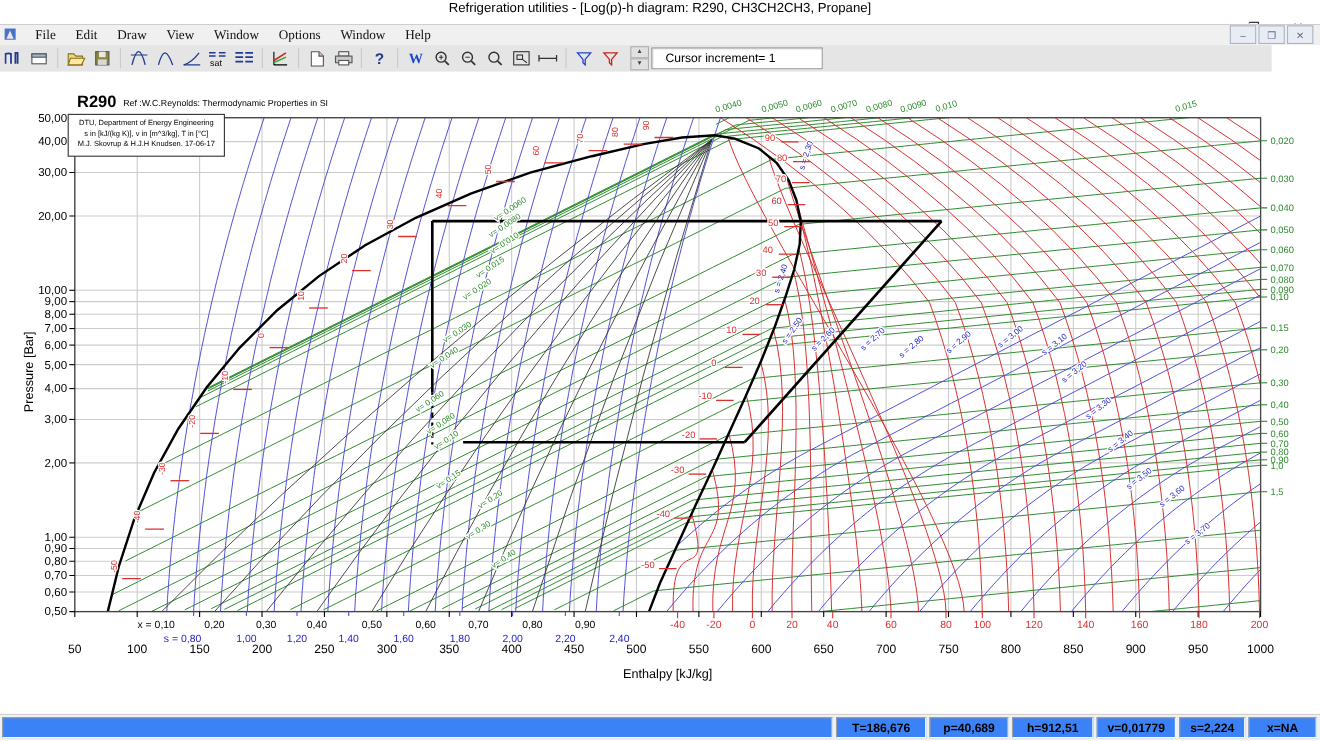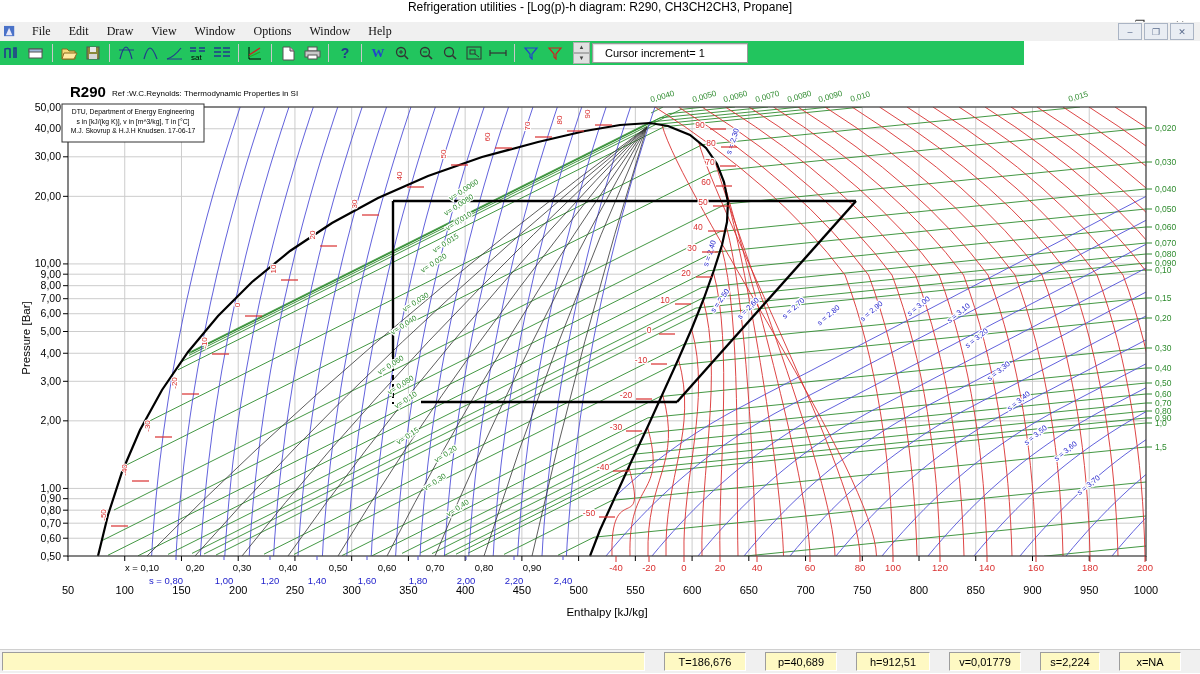--- a/index.html
+++ b/index.html
@@ -15,38 +15,38 @@
                     font-size:12px;color:#333;}
   
   #menubar{position:absolute;top:22px;left:0;width:1200px;height:19px;background:#f0f0f0;
            display:flex;align-items:center;font-size:12px;color:#111;}
   #menubar .micon{width:13px;height:13px;margin:0 6px 0 4px;}
   #menubar .mitem{padding:1px 9px;cursor:default;font-family:Liberation Serif, serif;}
   #menubar .mdibtns{margin-left:auto;display:flex;margin-right:6px;}
   #menubar .mdibtn{width:22px;height:15px;border:1px solid #aab4c4;background:#e9edf3;color:#5a6b8c;
                    font-size:9px;display:flex;align-items:center;justify-content:center;margin-left:2px;}
   
-  #toolbar{position:absolute;top:41px;left:0;width:1024px;height:24px;background:#22c55e;
+  #toolbar{position:absolute;top:41px;left:0;width:1156px;height:24px;background:#e5e5e5;
            border-bottom:1px solid #d9d9d9;display:flex;align-items:center;}
   .tbtn{width:22px;height:20px;display:flex;align-items:center;justify-content:center;margin:0 1px;}
   .tsep{width:1px;height:18px;background:#c9c9c9;margin:0 4px;}
   .tbtn svg{display:block;}
   #cursorbox{height:18px;border:1px solid #9a9a9a;background:#fff;font-size:11px;color:#000;
              display:flex;align-items:center;padding:0 12px;width:130px;margin-left:2px;
              box-shadow:inset 1px 1px 1px #ddd;}
   .spinner{display:flex;flex-direction:column;margin-left:6px;}
   .spinner div{width:15px;height:9px;border:1px solid #adadad;background:#e1e1e1;font-size:6px;
                line-height:8px;text-align:center;color:#444;}
   
   #chartwrap{position:absolute;top:65px;left:0;width:1200px;height:583px;background:#fff;}
   
   #statusbar{position:absolute;left:0;top:649px;width:1200px;height:23px;background:#f0f0f0;
              border-top:1px solid #d0d0d0;display:flex;align-items:center;font-size:11px;color:#000;}
-  .spanel{height:17px;border:1px solid;border-color:#9d9d9d #fff #fff #9d9d9d;background:#fef9c3;
-          display:flex;align-items:center;justify-content:center;margin-right:19px;}
+  .spanel{height:17px;border:1px solid;border-color:#9d9d9d #fff #fff #9d9d9d;background:#3b82f6;
+          display:flex;align-items:center;justify-content:center;margin-right:3px;font-weight:bold;}
   .spanel.big{flex:1;margin-left:2px;}
   .sp-t{width:80px}.sp-p{width:70px}.sp-h{width:72px}.sp-v{width:70px}.sp-s{width:58px}.sp-x{width:60px}
 </style>
 </head>
 <body>
 <div id="app">
 
 <div id="titlebar">
   <svg class="appicon" viewBox="0 0 14 14">
     <rect x="0" y="1" width="12" height="12" fill="#4a72c8"></rect>

